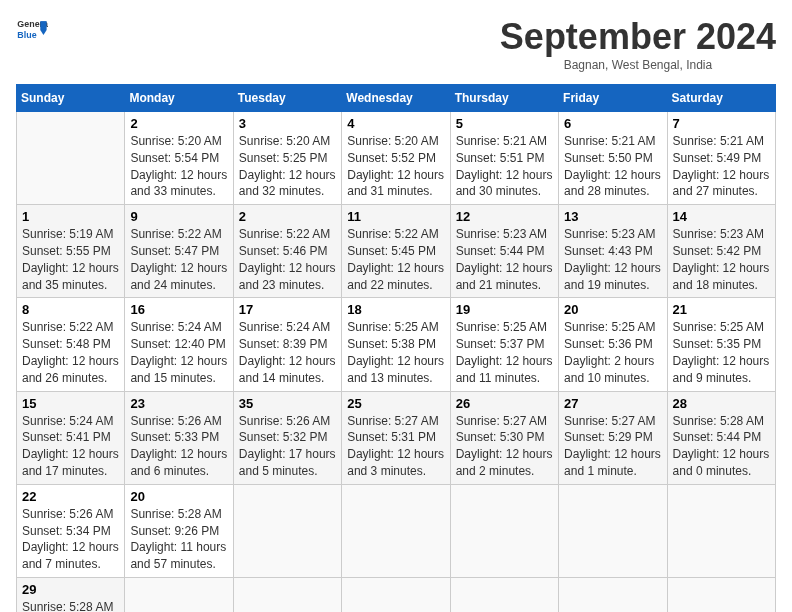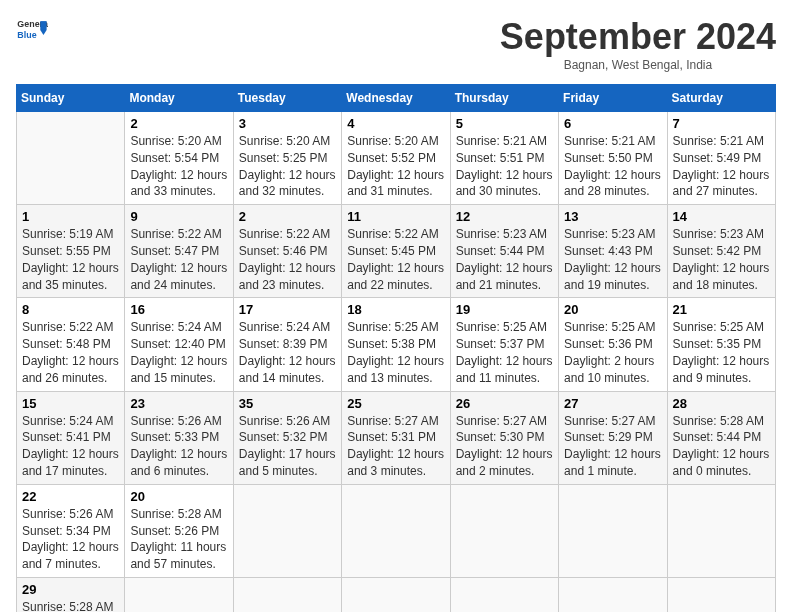--- a/index.html
+++ b/index.html
@@ -339,21 +339,21 @@
         <div class="day-info">
           <span>Sunrise: 5:26 AM</span><br>
           <span>Sunset: 5:34 PM</span><br>
           <span>Daylight: 12 hours and 7 minutes.</span>
         </div>
       </td>
         <td>
         <span class="day-num">20</span>
         <div class="day-info">
           <span>Sunrise: 5:28 AM</span><br>
-          <span>Sunset: 5:26 PM</span><br>
+          <span>Sunset: 9:26 PM</span><br>
           <span>Daylight: 11 hours and 57 minutes.</span>
         </div>
       </td>
         <td class="empty-cell"></td>
         <td class="empty-cell"></td>
         <td class="empty-cell"></td>
         <td class="empty-cell"></td>
         <td class="empty-cell"></td>
       </tr>
       <tr>

